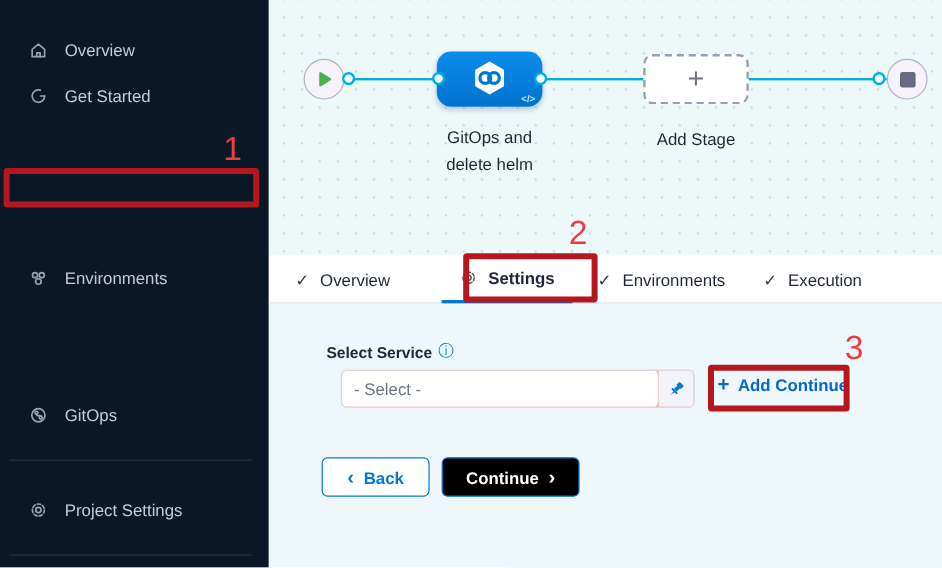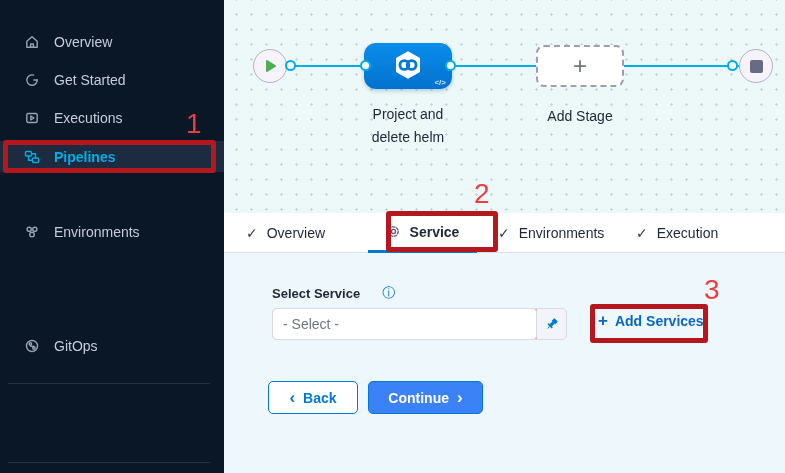--- a/index.html
+++ b/index.html
@@ -51,38 +51,38 @@
   .tabbar { position:absolute; left:0; top:213px; width:561px; height:40px; background:#fff;
             border-bottom:1px solid #dcdfe6; }
   .tab { position:absolute; top:0; height:40px; display:flex; align-items:center; gap:9px; cursor:pointer;
          color:#1f2734; font-size:14px; font-weight:500; }
   .tab .tick { font-size:14px; font-weight:bold; color:#333b49; }
   .tab.active { justify-content:center; border-bottom:3px solid #0277d4; font-weight:bold; }
 
   
   .panel { position:absolute; left:0; top:253px; width:561px; height:220px; background:#edf7fc; }
   .field-label { position:absolute; left:48px; top:31px; font-size:13px; font-weight:bold; color:#22283a;
-                 display:flex; align-items:center; gap:22px; }
+                 display:flex; align-items:center; gap:5px; }
   .field-label .info { color:#0278d5; font-size:13px; font-weight:normal; cursor:pointer; }
-  .select-wrap { position:absolute; left:48px; top:55px; width:295px; height:32px; background:#fca5a5;
+  .select-wrap { position:absolute; left:60px; top:55px; width:295px; height:32px; background:#fca5a5;
                  border:1px solid #d8dae6; border-radius:5px; display:flex; overflow:hidden; }
   .select-input { flex:1; border:none; outline:none; background:#fff; border-right:1px solid #d8dae6;
                   border-radius:4px; padding:0 10px; font-size:14px; color:#3c4250;
                   font-family:"Liberation Sans","DejaVu Sans",sans-serif; }
   .select-input::placeholder { color:#6f7585; opacity:1; }
   .pin-btn { width:29px; display:flex; align-items:center; justify-content:center; cursor:pointer; background:#f3f3fa; border:none; }
   .add-service { position:absolute; left:374px; top:60px; display:flex; align-items:center; gap:7px;
                  color:#0a67c3; font-size:14px; font-weight:bold; cursor:pointer; background:none; border:none;
                  font-family:"Liberation Sans","DejaVu Sans",sans-serif; }
   .add-service .plus { font-size:17px; font-weight:bold; line-height:14px; }
   .btn { position:absolute; top:128px; height:33px; border-radius:5px; font-size:14px; font-weight:bold;
          display:flex; align-items:center; justify-content:center; gap:8px; cursor:pointer;
          font-family:"Liberation Sans","DejaVu Sans",sans-serif; }
   .btn-back { left:44px; width:90px; background:#fff; border:1px solid #0278d5; color:#0278d5; }
-  .btn-continue { left:144px; width:115px; background:#3b82f6; border:1px solid #0278d5; color:#fff; }
+  .btn-continue { left:144px; width:115px; background:#000000; border:1px solid #0278d5; color:#fff; }
   .btn .chev { font-size:17px; font-weight:bold; line-height:14px; }
 </style>
 </head>
 <body>
 
 <div class="page">
 
   <nav class="sidebar">
     <div class="nav-item" style="top:26px">
       <span class="ic">
@@ -95,40 +95,20 @@
     </div>
     <div class="nav-item" style="top:64px">
       <span class="ic">
         <svg class="sic" width="16" height="16" viewBox="0 0 16 16">
             <path d="M13.2 8 A5.2 5.2 0 1 1 9.6 3.1"></path>
             <path d="M13.2 8 H9.8"></path>
           </svg>
       </span>
       <span>Get Started</span>
     </div>
-    <div class="nav-item" style="top:102px">
-      <span class="ic">
-        <svg class="sic" width="16" height="16" viewBox="0 0 16 16">
-            <rect x="2.8" y="3.5" width="10.4" height="9" rx="1.5"></rect>
-            <path d="M6.8 6 L10 8 L6.8 10 Z"></path>
-          </svg>
-      </span>
-      <span>Executions</span>
-    </div>
-    <div class="nav-item active" style="top:141px;height:31px">
-      <span class="ic">
-        <svg class="sic" width="16" height="16" viewBox="0 0 16 16">
-            <rect x="1.5" y="2.5" width="6" height="4.5" rx="1"></rect>
-            <rect x="8.5" y="9" width="6" height="4.5" rx="1"></rect>
-            <path d="M4.5 7 V11.2 H8.5"></path>
-            <path d="M11.5 9 V4.8 H7.5"></path>
-          </svg>
-      </span>
-      <span>Pipelines</span>
-    </div>
     <div class="nav-item" style="top:216px">
       <span class="ic">
         <svg class="sic" width="16" height="16" viewBox="0 0 16 16">
             <circle cx="5.2" cy="5.3" r="2.1"></circle>
             <circle cx="10.8" cy="5.3" r="2.1"></circle>
             <circle cx="8" cy="10.6" r="2.3"></circle>
           </svg>
       </span>
       <span>Environments</span>
     </div>
@@ -139,20 +119,29 @@
             <circle cx="6.4" cy="5.9" r="1.2"></circle>
             <circle cx="9.9" cy="10" r="1.2"></circle>
             <path d="M6.4 7.3 C6.4 9.6 9.9 7.4 9.9 8.7"></path>
           </svg>
       </span>
       <span>GitOps</span>
     </div>
 
     <div class="nav-divider" style="top:383px"></div>
 
+    <div class="nav-item" style="top:409px">
+      <span class="ic">
+        <svg class="sic" width="16" height="16" viewBox="0 0 16 16">
+            <circle cx="8" cy="8" r="5" stroke-dasharray="2.6 1.8"></circle>
+            <circle cx="8" cy="8" r="2.2"></circle>
+          </svg>
+      </span>
+      <span>Project Settings</span>
+    </div>
 
     <div class="nav-divider" style="top:462px"></div>
   </nav>
 
   <div class="main">
 
     <div class="canvas">
       <div class="pipe-line" style="left:63px;width:452px"></div>
 
       <div class="node-circle" style="left:29px;top:49px">
@@ -178,35 +167,35 @@
 
       <div class="node-circle" style="left:515px;top:49px">
         <div class="stop-square"></div>
       </div>
 
       <span class="port" style="left:61px"></span>
       <span class="port" style="left:136px"></span>
       <span class="port" style="left:221px"></span>
       <span class="port" style="left:503px"></span>
 
-      <div class="node-label" style="left:138px;top:103px;width:92px">Project and delete helm</div>
+      <div class="node-label" style="left:138px;top:103px;width:92px">GitOps and delete helm</div>
       <div class="node-label" style="left:306px;top:105px;width:100px">Add Stage</div>
     </div>
 
     <div class="tabbar">
       <div class="tab" style="left:22px">
         <span class="tick">✓</span>
         <span>Overview</span>
       </div>
       <div class="tab active" style="left:144px;width:109px">
         <svg class="sic" width="15" height="15" viewBox="0 0 16 16" style="stroke:#565d6d">
           <circle cx="8" cy="8" r="5" stroke-dasharray="2.6 1.8"></circle>
             <circle cx="8" cy="8" r="2.2"></circle>
         </svg>
-        <span>Service</span>
+        <span>Settings</span>
       </div>
       <div class="tab" style="left:274px">
         <span class="tick">✓</span>
         <span>Environments</span>
       </div>
       <div class="tab" style="left:412px">
         <span class="tick">✓</span>
         <span>Execution</span>
       </div>
     </div>
@@ -226,21 +215,21 @@
               <rect x="6.3" y="5" width="3.4" height="4.2"></rect>
               <rect x="4.6" y="9.2" width="6.8" height="1.7" rx="0.85"></rect>
               <path d="M7.4 10.9 L8.6 10.9 L8 15 Z"></path>
             </g>
           </svg>
         </button>
       </div>
 
       <button class="add-service">
         <span class="plus">+</span>
-        <span>Add Services</span>
+        <span>Add Continue</span>
       </button>
 
       <button class="btn btn-back">
         <span class="chev">‹</span>
         <span>Back</span>
       </button>
       <button class="btn btn-continue">
         <span>Continue</span>
         <span class="chev">›</span>
       </button>

